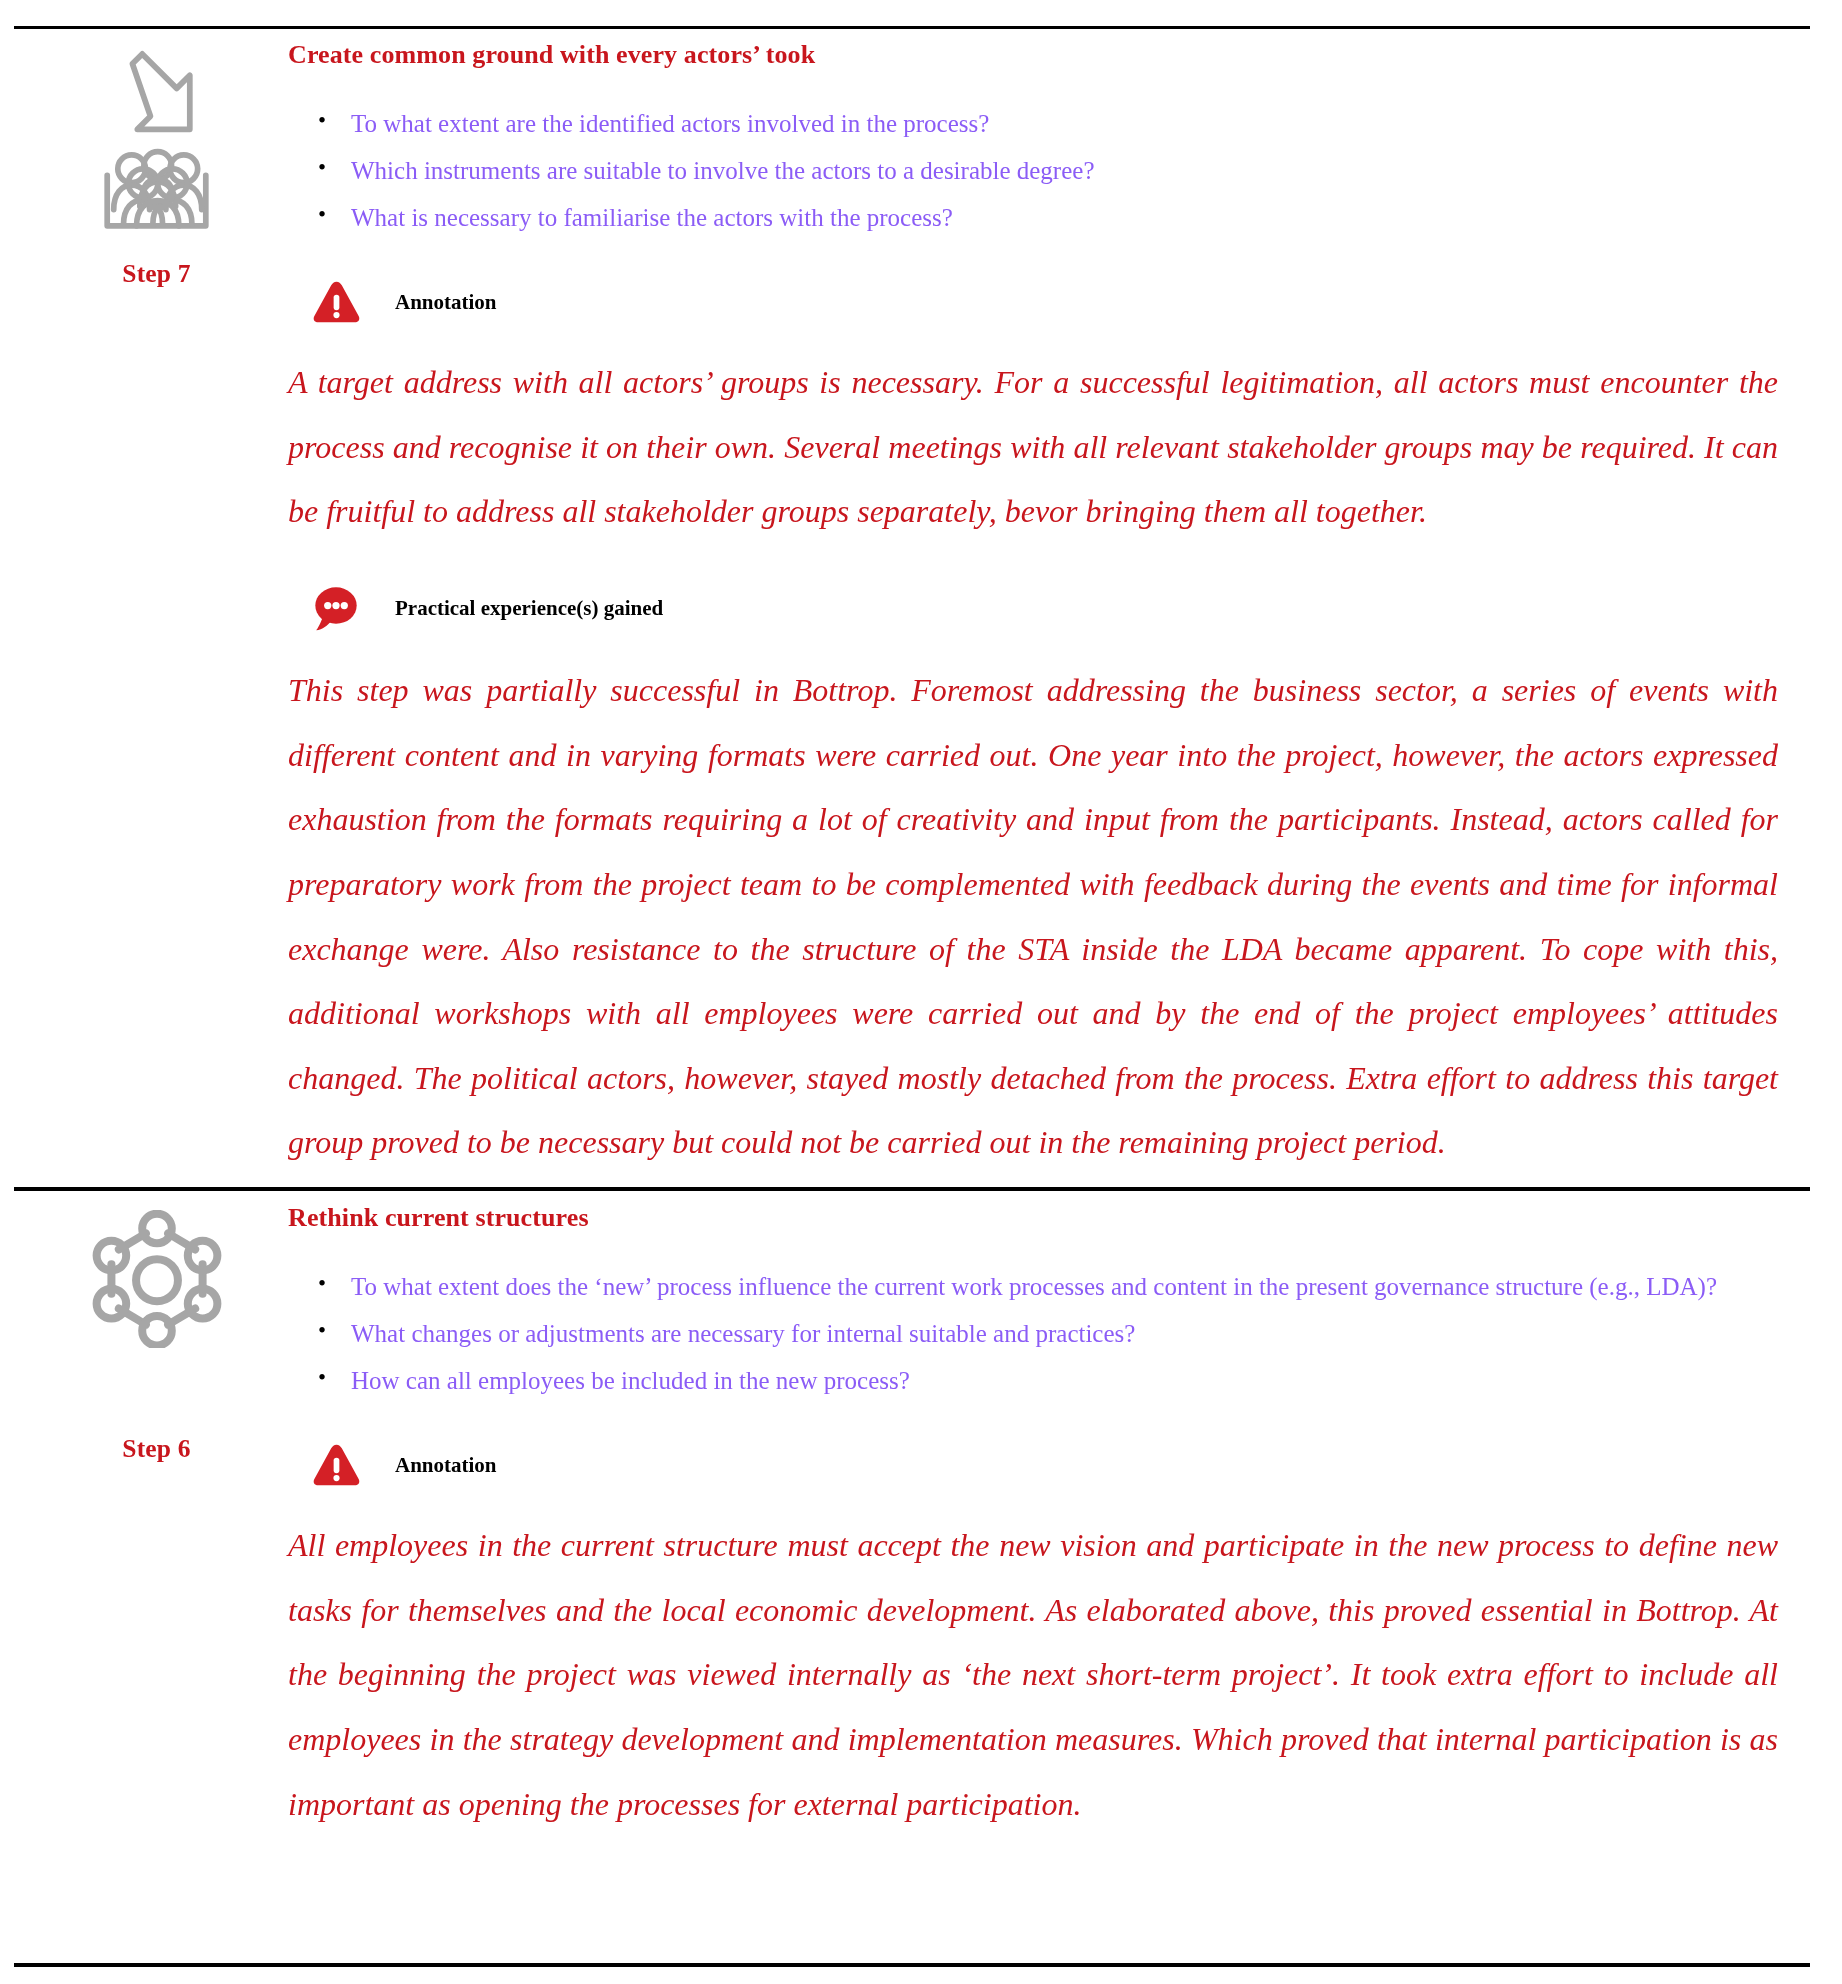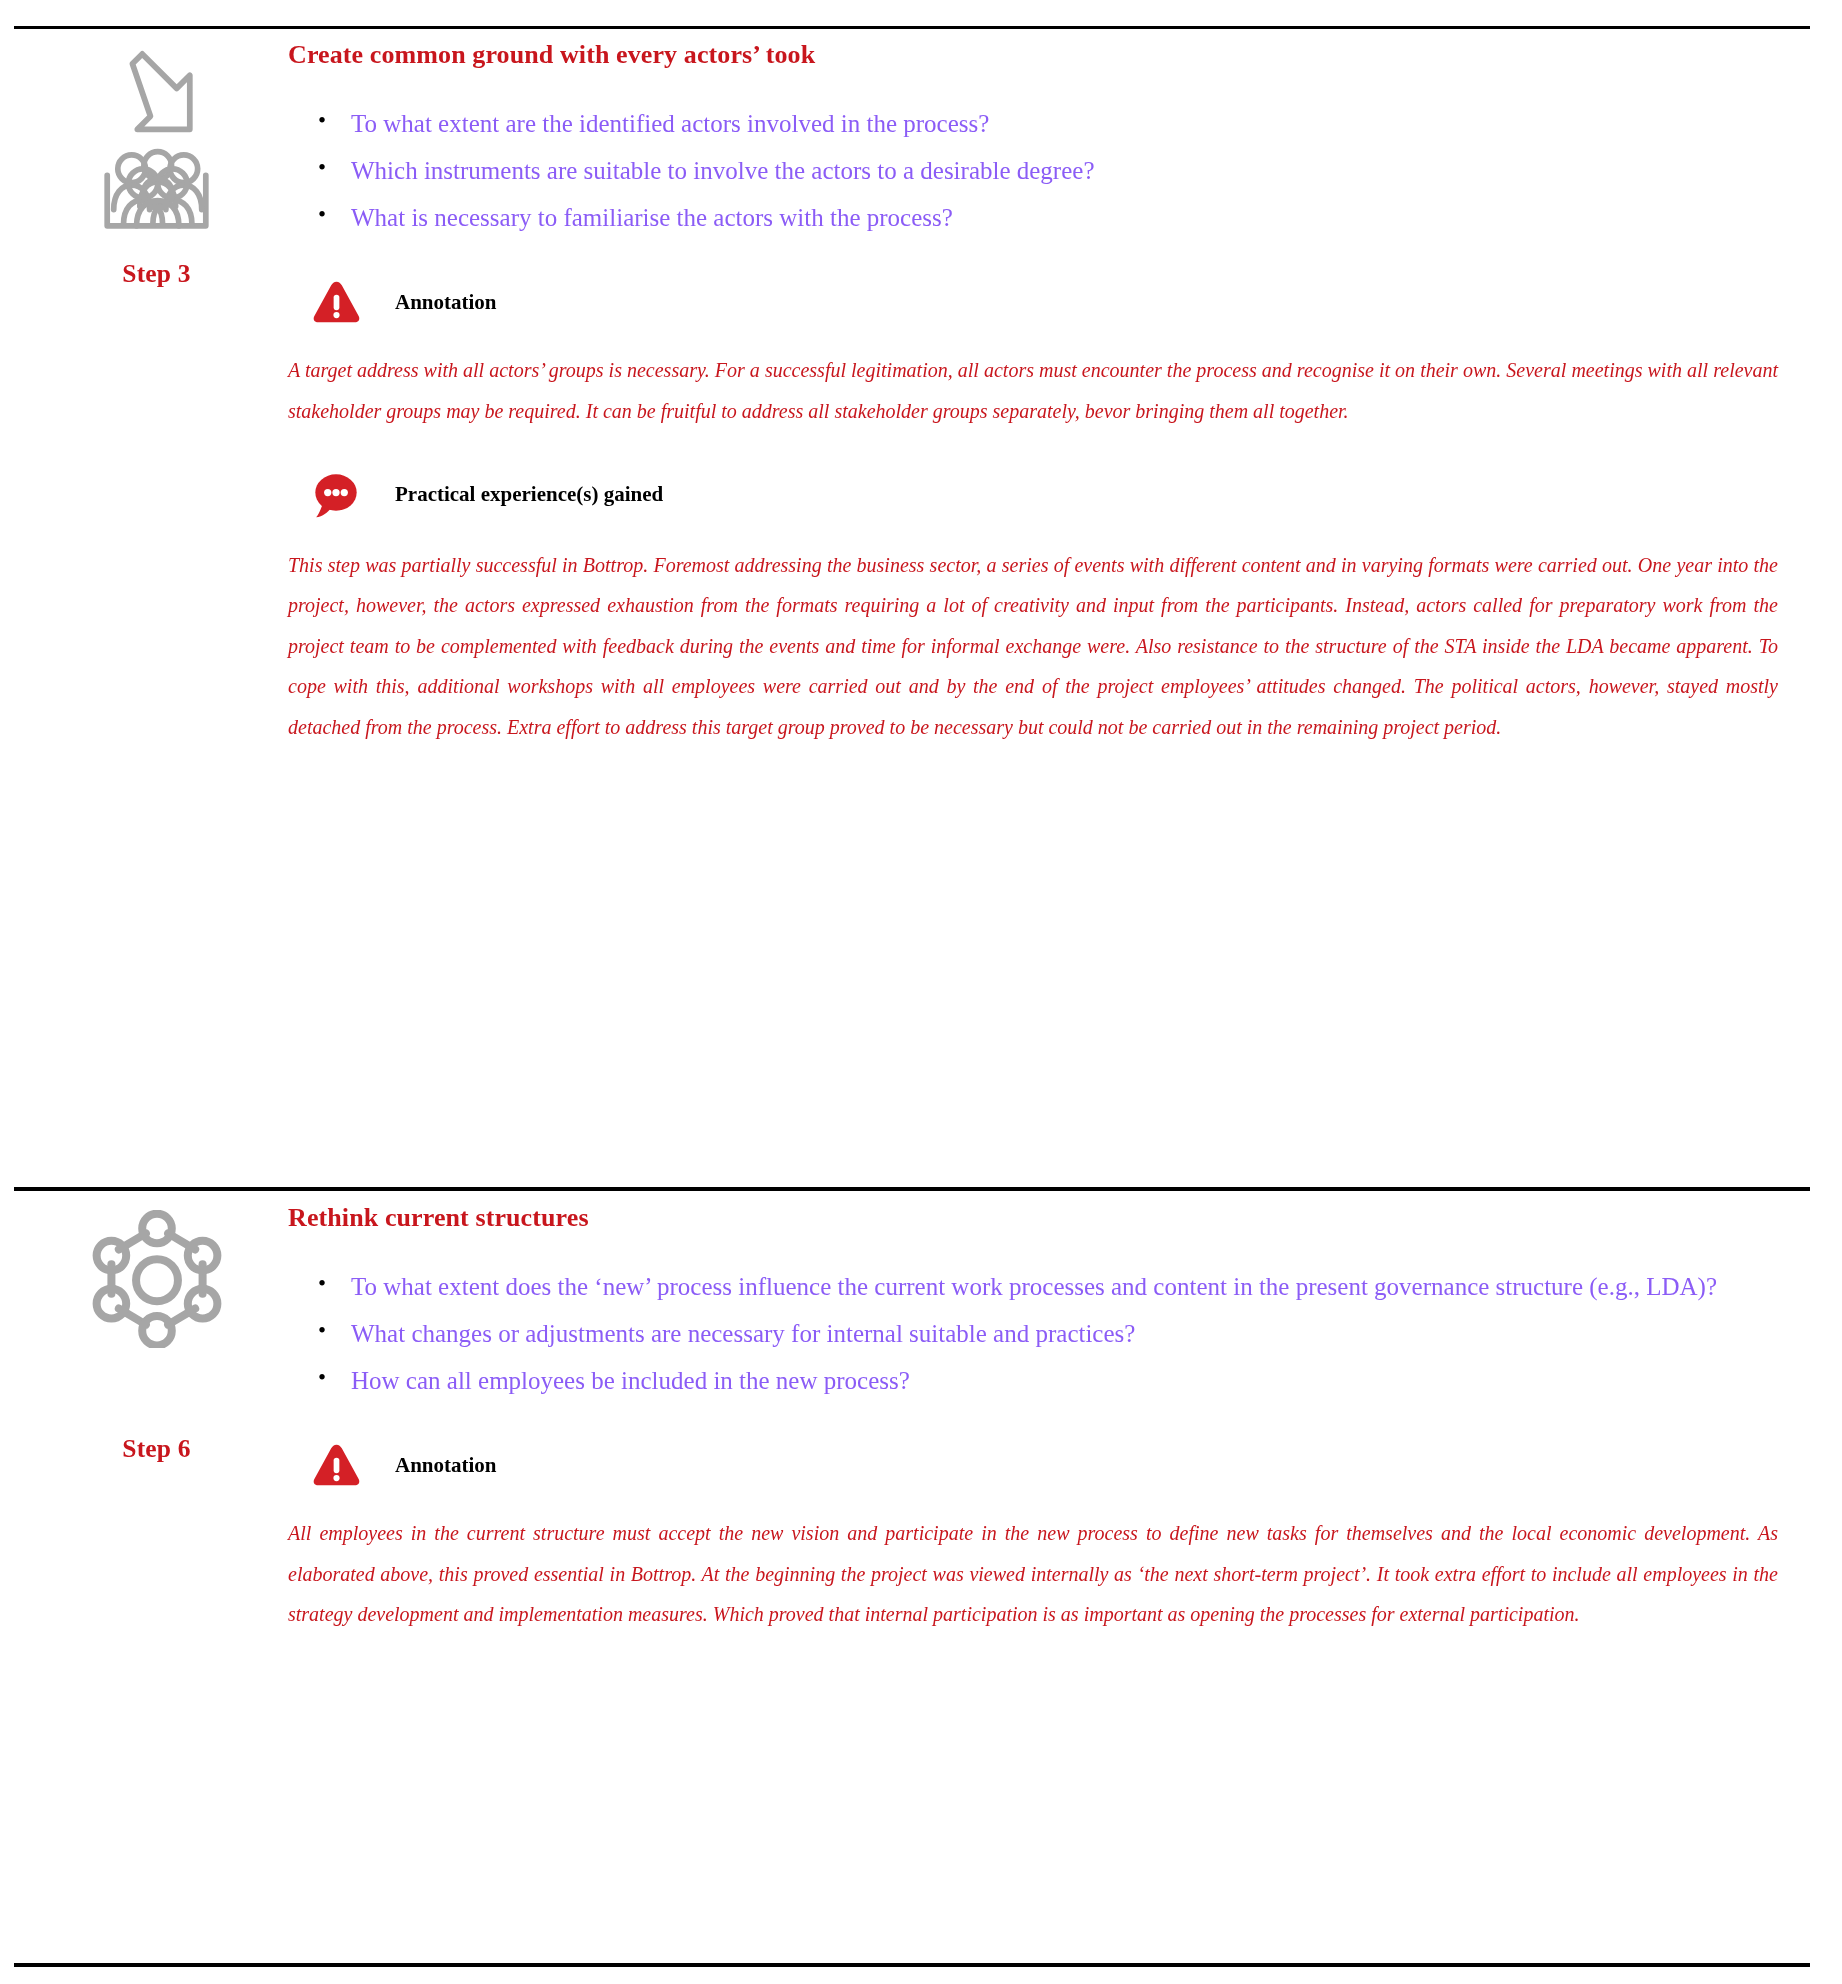--- a/index.html
+++ b/index.html
@@ -134,21 +134,21 @@
     font-weight: bold;
     color: #000000;
     margin-left: 27px;
     white-space: nowrap;
   }
 
   
   p.redtext {
     color: #C8161D;
     font-style: italic;
-    font-size: 20px;
+    font-size: 32px;
     line-height: 2.02;
     text-align: justify;
     margin: 0 0 16.5px 0;
     hyphens: none;
   }
   p.redtext.tight { margin-bottom: 0; }
 </style>
 </head>
 <body>
 
@@ -186,21 +186,21 @@
 
             <circle cx="92" cy="46" r="18"></circle>
             <path d="M68 96 C68 76 79 66 92 66 C105 66 116 76 116 96"></path>
 
             <circle cx="74" cy="58" r="18"></circle>
             <path d="M48 98 C48 77 60 67 74 67 C88 67 100 77 100 98"></path>
           </svg>
         </span>
 
       </div>
-      <div class="step-label">Step 3</div>
+      <div class="step-label">Step 7</div>
     </div>
 
     <div class="content">
 
       <h2 class="section-heading">Create common ground with every actors’ took</h2>
 
       <ul class="bullets">
         <li>To what extent are the identified actors involved in the process?</li>
         <li>Which instruments are suitable to involve the actors to a desirable degree?</li>
         <li>What is necessary to familiarise the actors with the process?</li>

